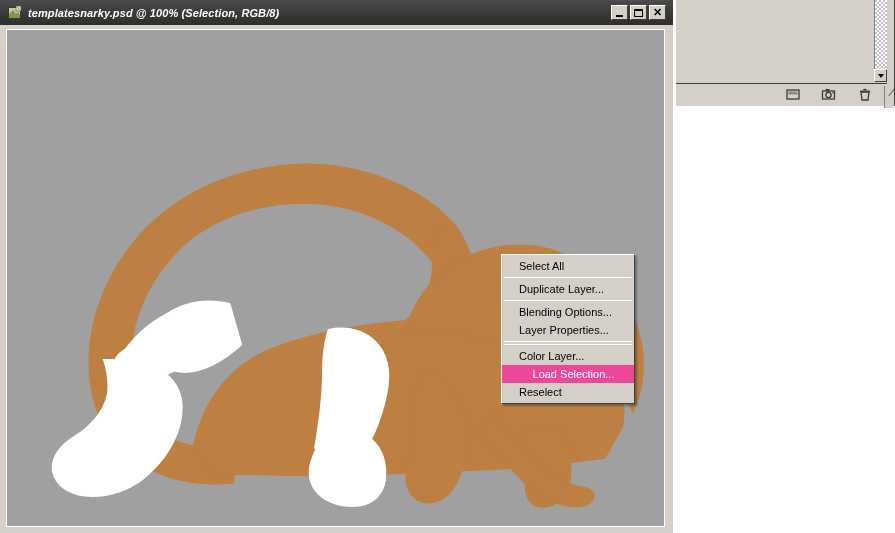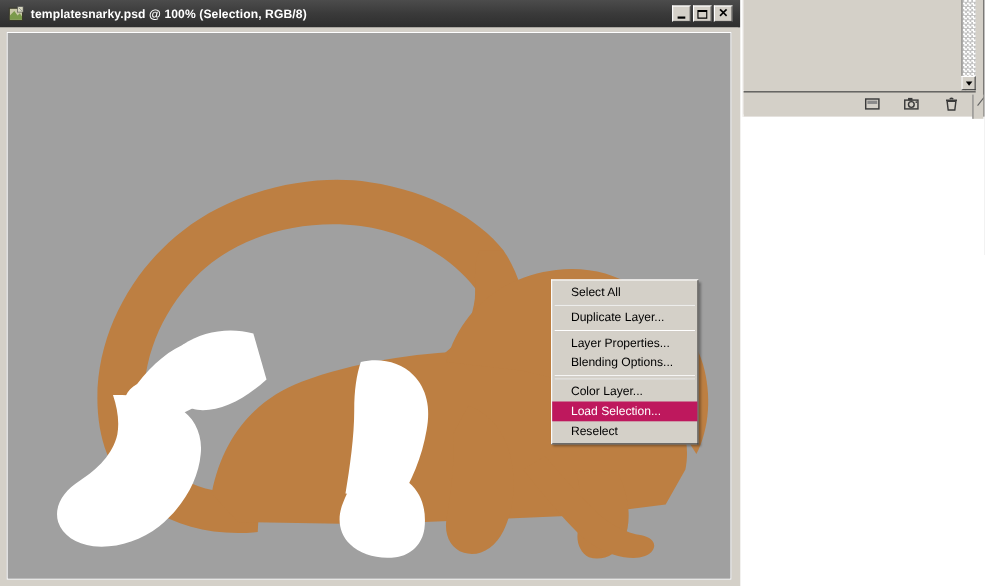--- a/index.html
+++ b/index.html
@@ -24,21 +24,21 @@
   #doc-titlebar {
     position: absolute; left: 0; top: 0; width: 673px; height: 25px;
     background: linear-gradient(180deg, #4c4c4c 0%, #3a3a3a 50%, #2e2e2e 100%);
     display: flex; align-items: center; padding: 0 3px;
   }
   #doc-title-icon {
     width: 16px; height: 16px; margin: 0 5px 0 4px; flex: 0 0 auto; position: relative;
   }
   #doc-title-text {
     color: #ffffff; font-size: 11px; font-weight: bold;
-    letter-spacing: 0.1px; white-space: nowrap;
+    letter-spacing: 0.1px; white-space: nowrap; font-style: italic;
   }
   #doc-winbuttons { margin-left: auto; display: flex; gap: 2px; padding-right: 4px; }
   .winbtn {
     width: 17px; height: 15px; background: #d4d0c8;
     border-top: 1px solid #ffffff; border-left: 1px solid #ffffff;
     border-right: 1px solid #404040; border-bottom: 1px solid #404040;
     display: flex; align-items: center; justify-content: center;
     font-size: 9px; line-height: 1; color: #000; font-family: "Liberation Sans", sans-serif;
   }
   .winbtn .gl { display: block; }
@@ -66,21 +66,21 @@
     border-top: 1px solid #ffffff; border-left: 1px solid #ffffff;
     border-right: 1px solid #404040; border-bottom: 1px solid #404040;
     box-shadow: 2px 2px 2px rgba(0,0,0,0.32);
     padding: 2px 0;
     z-index: 40;
   }
   .cm-item {
     height: 18px; line-height: 18px; padding: 0 6px 0 17px;
     font-size: 11px; color: #000; white-space: nowrap; cursor: default;
   }
-  .cm-item.sel { background: #be185d; color: #ffffff; }
+  .cm-item.sel { background: #ec4899; color: #ffffff; text-align: center; }
   .cm-sep { height: 1px; margin: 2px 2px; background: #9a968c; border-bottom: 1px solid #ffffff; }
 
   
   #right-dock {
     position: absolute; left: 673px; top: 0; width: 222px; height: 533px;
     background: #ffffff;
   }
 
   
   #history-panel {
@@ -262,22 +262,22 @@
                      C 404 470, 398 458, 400 444
                      C 404 420, 408 392, 406 366 Z" fill="#bd7f42"></path>
           </g>
         </svg>
 
         <div id="context-menu">
             <div class="cm-item">Select All</div>
             <div class="cm-sep"></div>
             <div class="cm-item">Duplicate Layer...</div>
             <div class="cm-sep"></div>
+            <div class="cm-item">Blending Options...</div>
             <div class="cm-item">Layer Properties...</div>
-            <div class="cm-item">Blending Options...</div>
             <div class="cm-sep"></div>
             <div class="cm-sep"></div>
             <div class="cm-item">Color Layer...</div>
             <div class="cm-item sel">Load Selection...</div>
             <div class="cm-item">Reselect</div>
           </div>
       </div>
     </div>
   </div>
 

